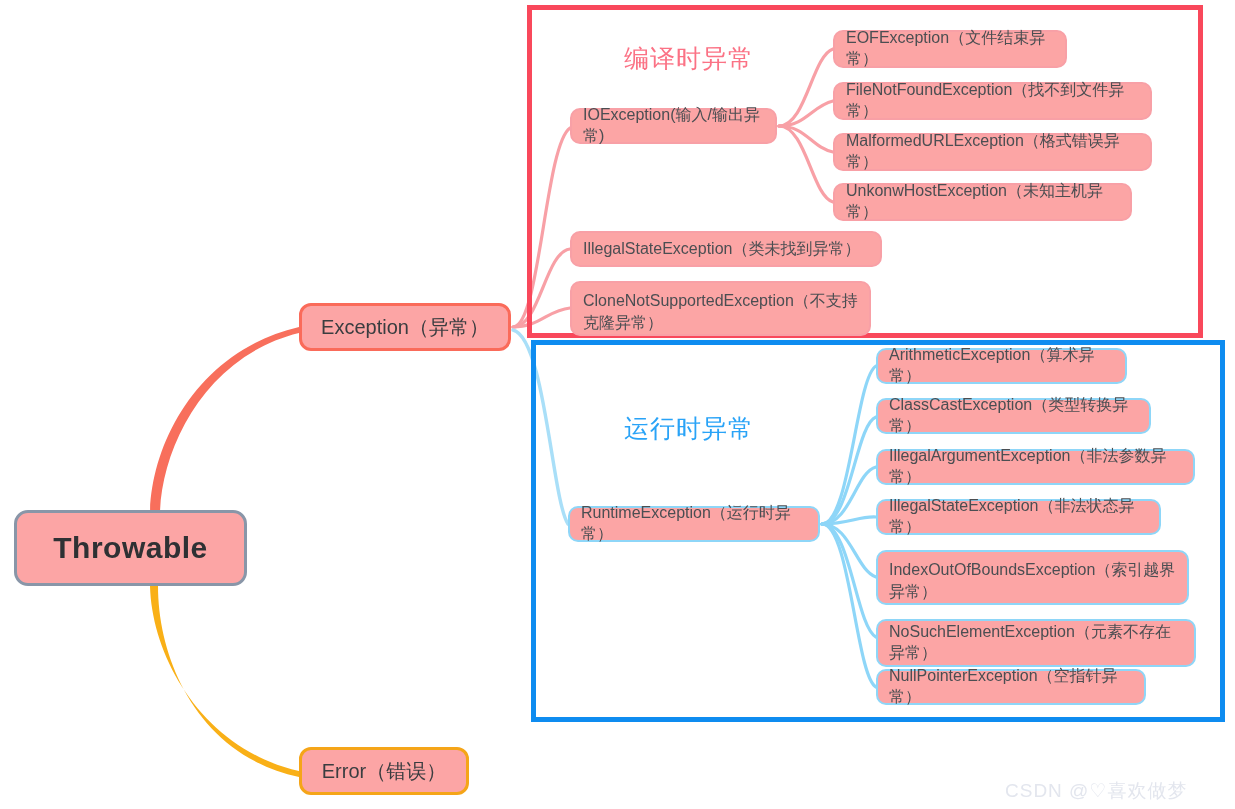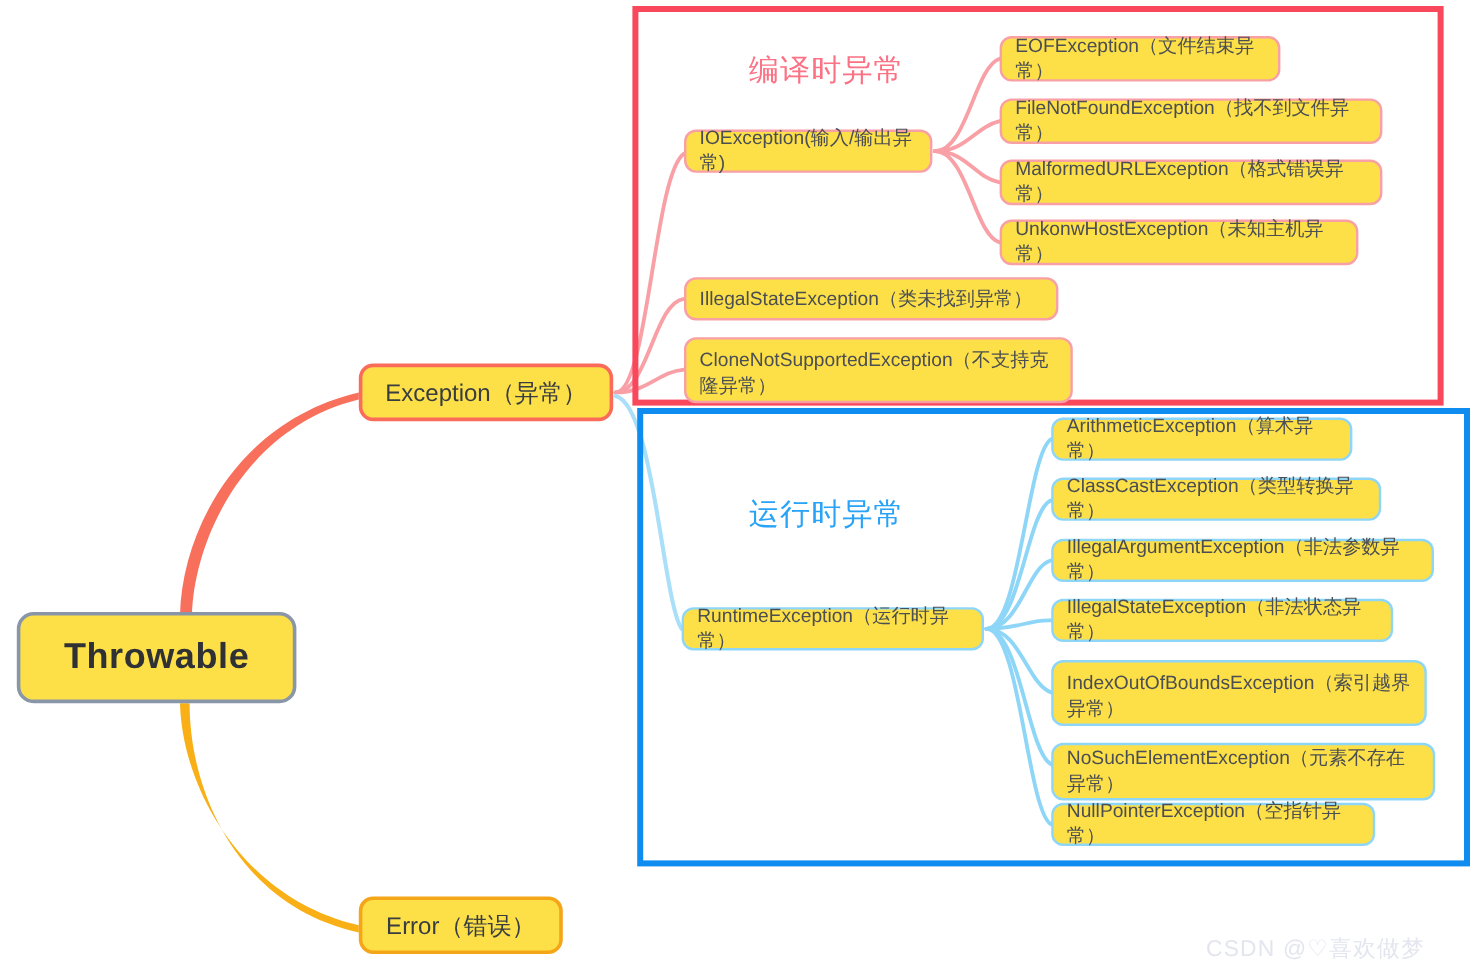--- a/index.html
+++ b/index.html
@@ -16,21 +16,21 @@
   #frame-compile{left:527px;top:5px;width:676px;height:333px;border:5px solid #f9485b;}
   #frame-runtime{left:531px;top:340px;width:694px;height:382px;border:5px solid #0e8cf0;}
 
   
   .section-caption{position:absolute;font-size:25px;letter-spacing:1px;white-space:nowrap;margin-left:36px;}
   #caption-compile{left:588px;top:42px;color:#fb7285;}
   #caption-runtime{left:588px;top:412px;color:#29a3f7;}
 
   
   .node{
-    position:absolute;box-sizing:border-box;background:#fde047;
+    position:absolute;box-sizing:border-box;background:#fca5a5;
     display:flex;align-items:center;
     border-radius:10px;white-space:pre-wrap;
   }
 
   
   #node-throwable{
     left:14px;top:510px;width:233px;height:76px;
     border:3px solid #8996a8;border-radius:14px;
     justify-content:center;
     font-size:30px;font-weight:bold;color:#2f3134;letter-spacing:.5px;
@@ -47,21 +47,21 @@
     left:299px;top:747px;width:170px;height:48px;
     border:3px solid #f5a518;border-radius:12px;
     justify-content:center;
     font-size:20px;color:#3a3d40;
   }
 
   
   .node-red{border:2.5px solid #f8a0a6;color:#4b4e52;font-size:16px;padding:0 11px;}
   #node-ioexception{left:570px;top:108px;width:207px;height:36px;font-size:16px;}
   #node-classnotfound{left:570px;top:231px;width:312px;height:36px;}
-  #node-clonenotsupported{left:570px;top:281px;width:324px;height:55px;
+  #node-clonenotsupported{left:570px;top:281px;width:301px;height:55px;
      align-items:flex-start;padding-top:7px;line-height:22px;}
   #node-eof{left:833px;top:30px;width:234px;height:38px;}
   #node-filenotfound{left:833px;top:82px;width:319px;height:38px;}
   #node-malformedurl{left:833px;top:133px;width:319px;height:38px;}
   #node-unknownhost{left:833px;top:183px;width:299px;height:38px;}
 
   
   .node-blue{border:2.5px solid #8ed6f8;color:#4b4e52;font-size:16px;padding:0 11px;}
   #node-runtimeexception{left:568px;top:506px;width:252px;height:36px;}
   #node-arithmetic{left:876px;top:348px;width:251px;height:36px;}

